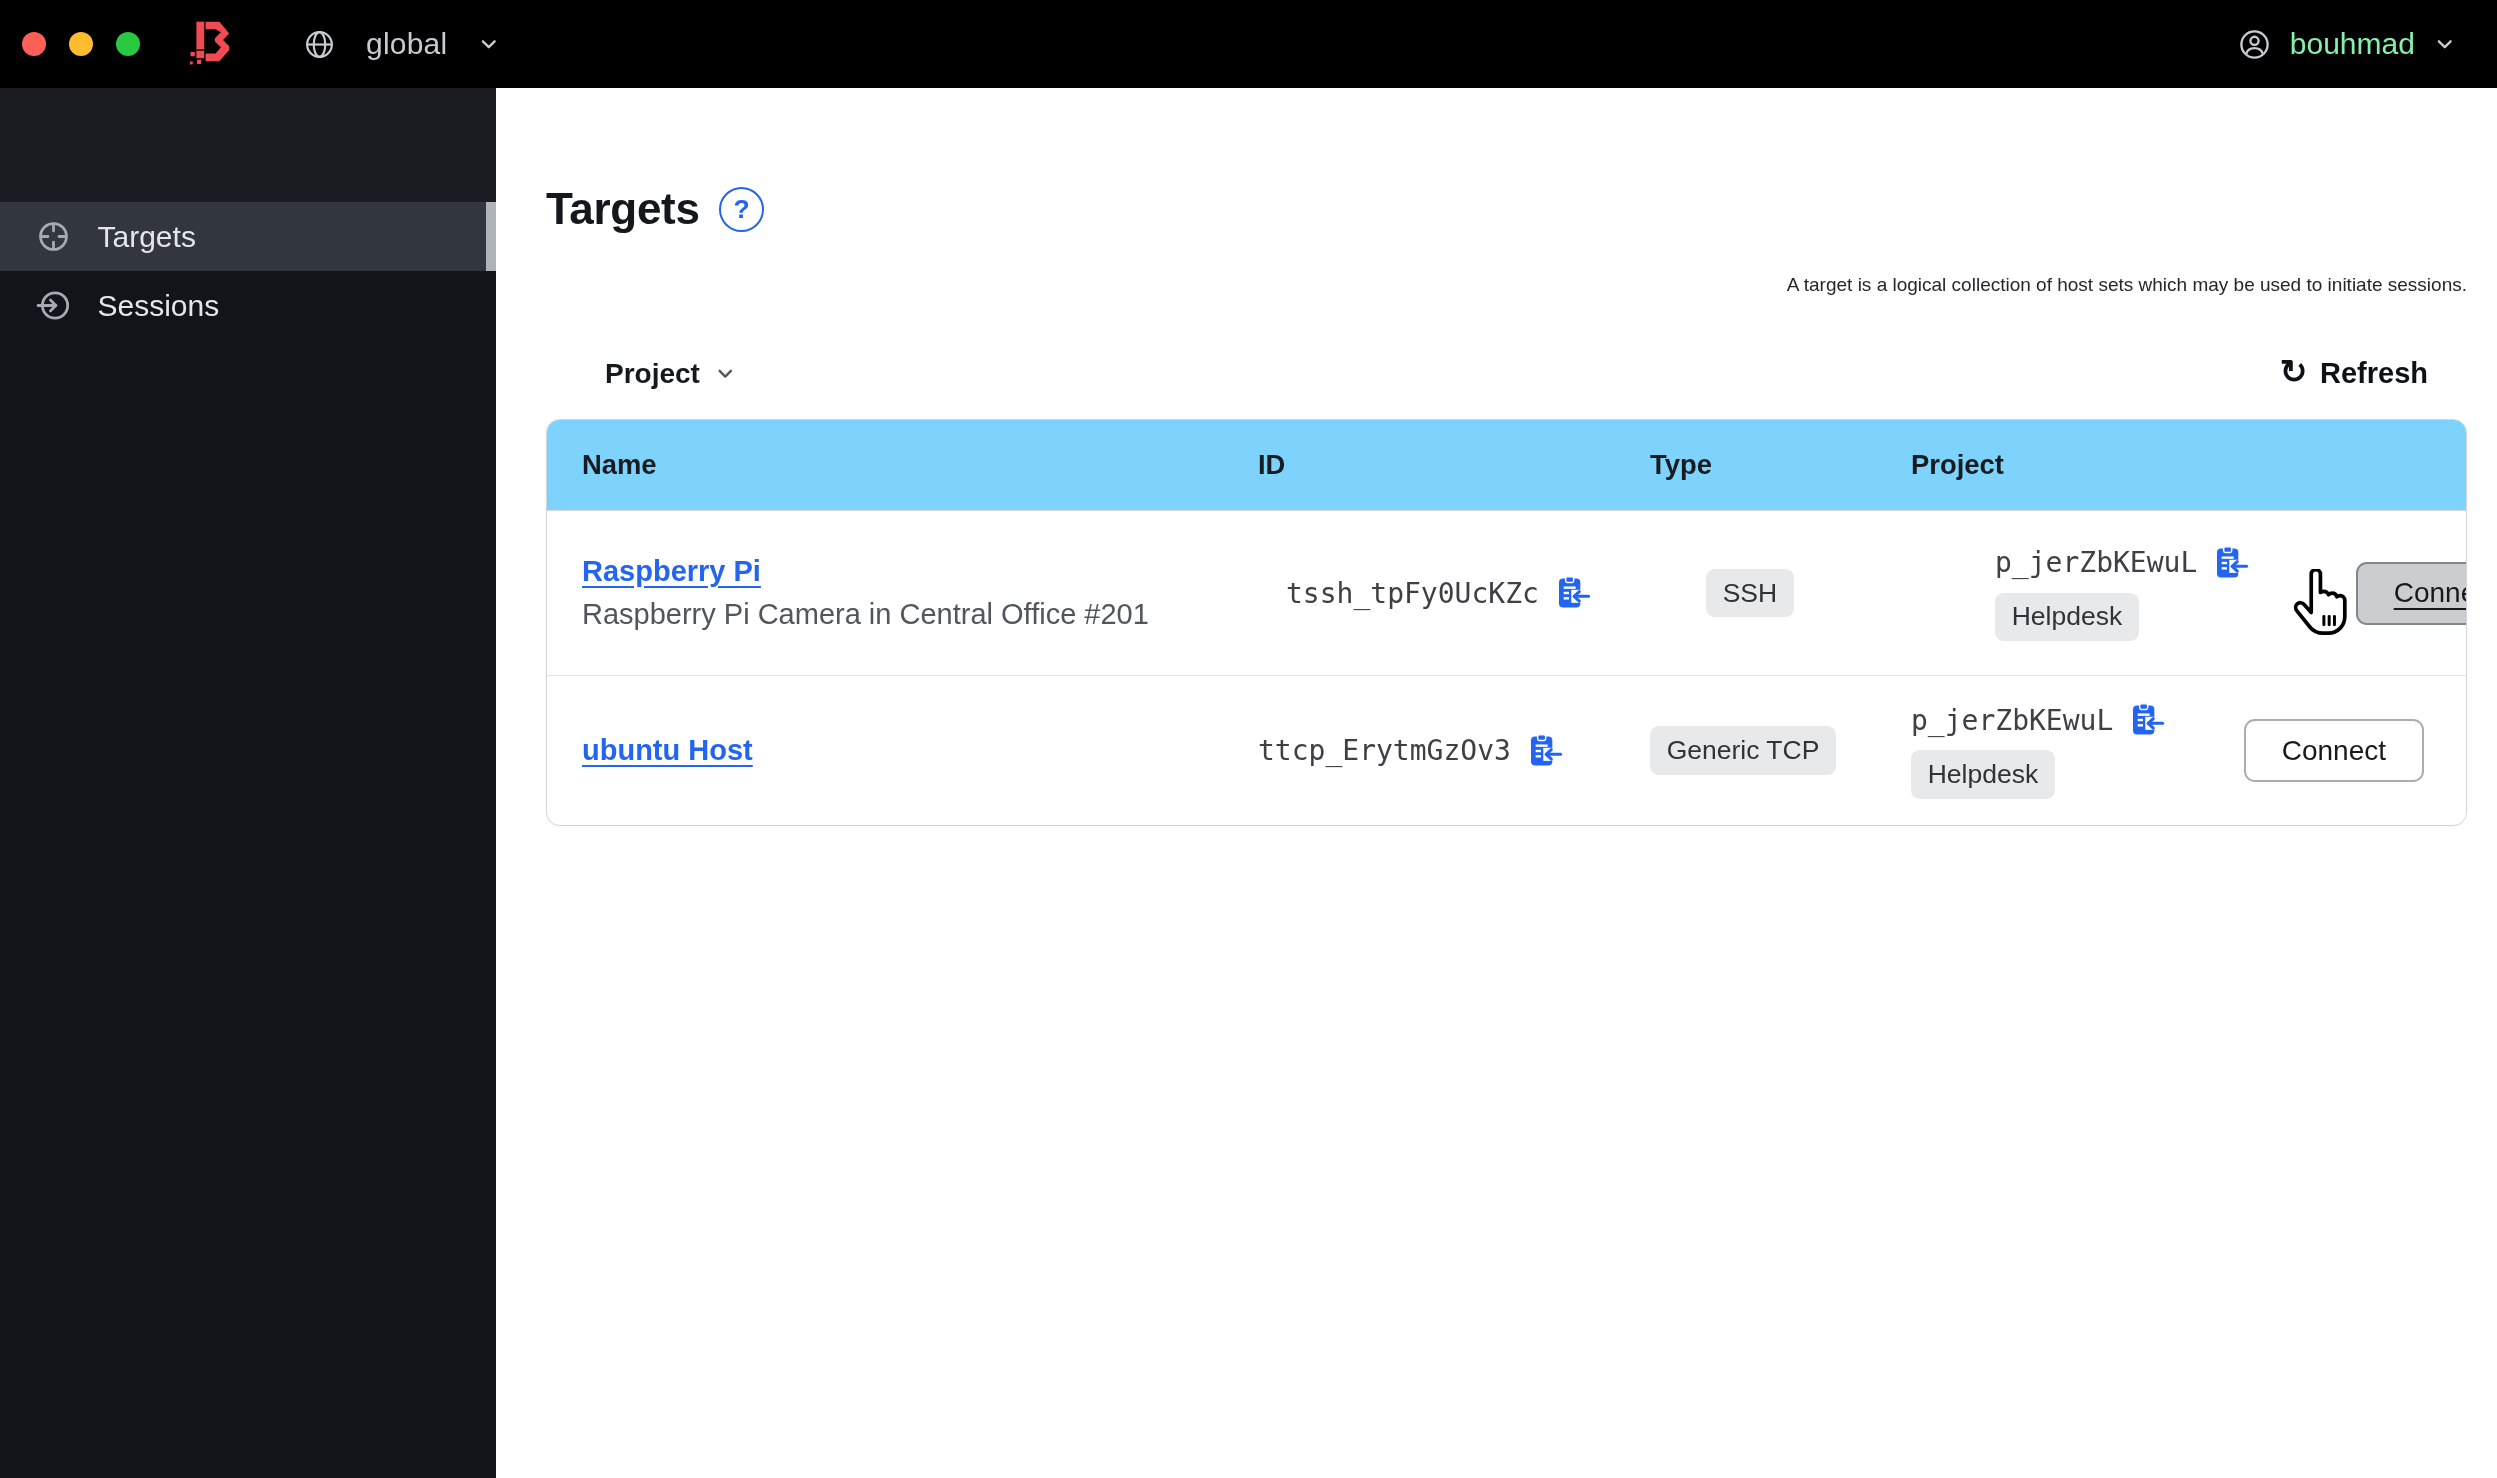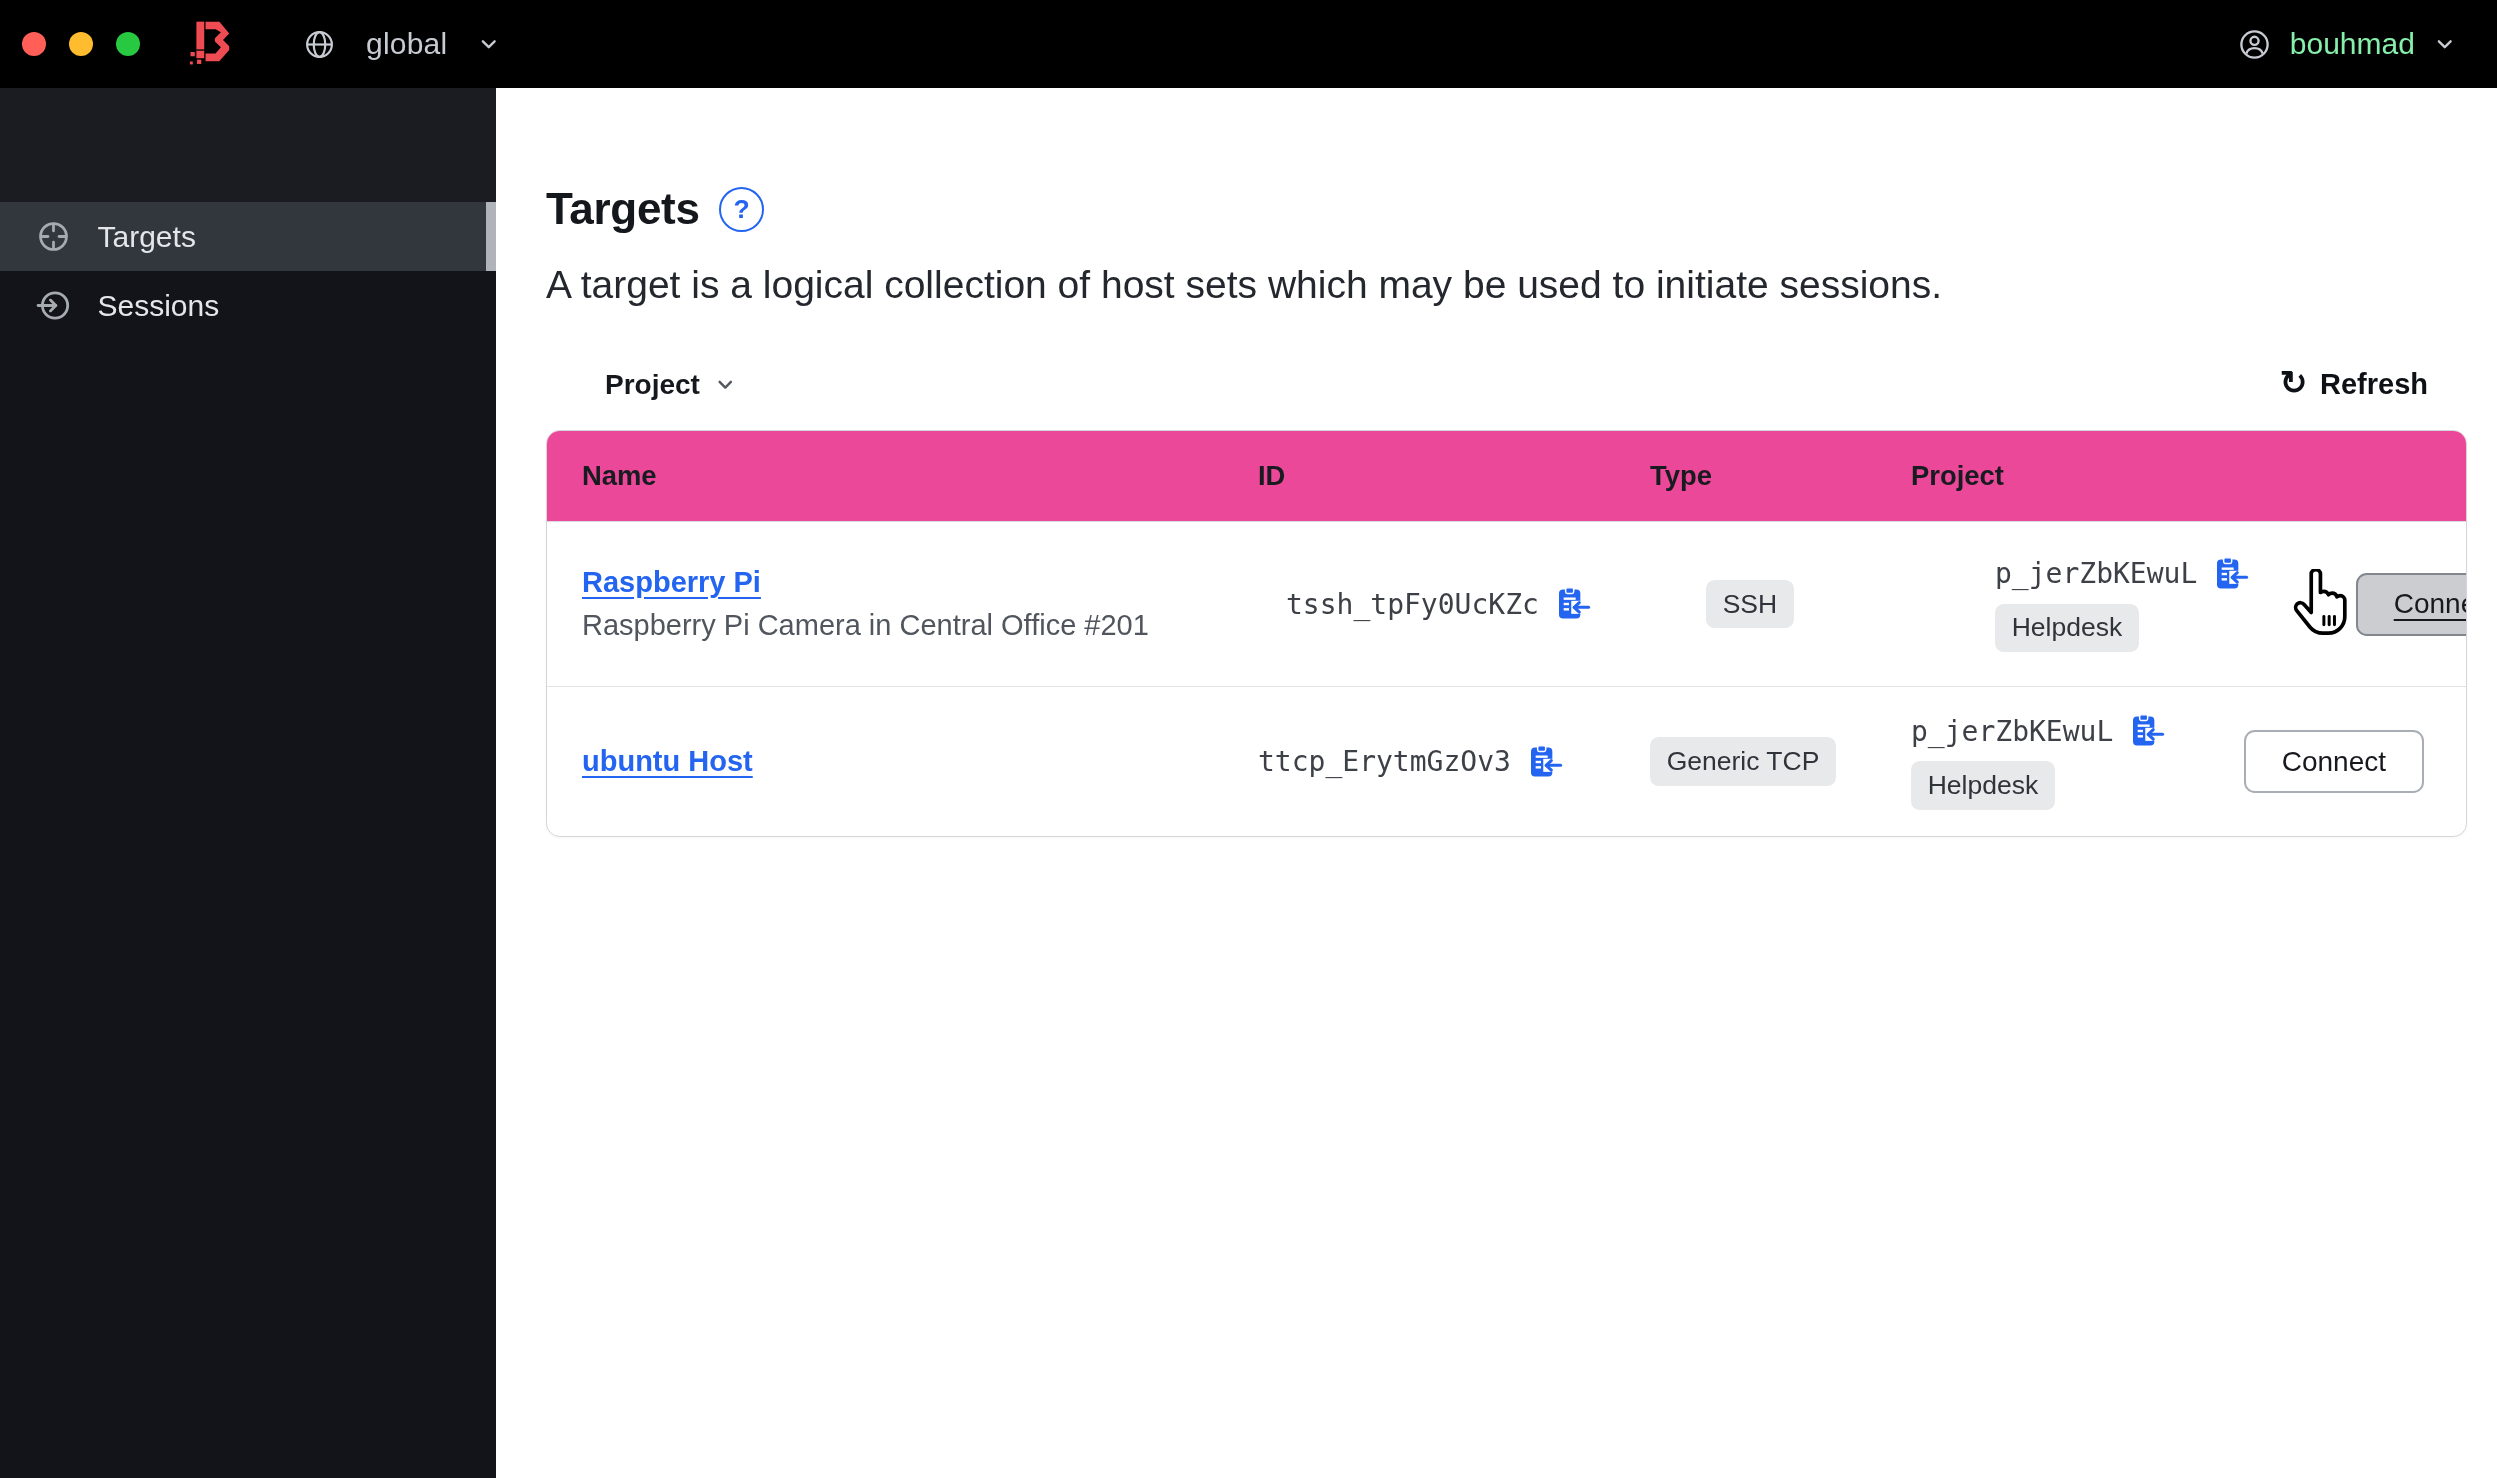--- a/index.html
+++ b/index.html
@@ -58,21 +58,21 @@
     padding: 96px 30px 0 50px;
   }
   .title-row { display: flex; align-items: center; gap: 19.6px; }
   .page-title { font-size: 44px; font-weight: 700; color: #14171c; letter-spacing: -0.3px; }
   .help-badge {
     width: 45px; height: 45px; border-radius: 50%;
     border: 2.9px solid #2364f0; color: #2364f0;
     display: flex; align-items: center; justify-content: center;
     font-size: 26.5px; font-weight: 700; cursor: pointer;
   }
-  .page-desc { margin-top: 29px; font-size: 39px; color: #24282e; }
+  .page-desc { margin-top: 40px; font-size: 19px; color: #24282e; text-align: right; }
 
   .toolbar {
     margin-top: 61px; width: 1921px;
     display: flex; align-items: center; justify-content: space-between;
   }
   .filter {
     margin-left: 59px; display: flex; align-items: center; gap: 13.7px;
     font-size: 28px; font-weight: 700; color: #15181d; cursor: pointer;
   }
   .refresh-btn {
@@ -82,21 +82,21 @@
   .refresh-glyph { font-size: 33px; font-weight: 700; line-height: 1; transform: translateY(-2px); }
 
   
   .table {
     margin-top: 29px; width: 1921px;
     border: 1px solid #d3d5d9; border-radius: 13.7px;
     background: #fff; overflow: hidden;
     box-shadow: 0 1px 2.9px rgba(0,0,0,.04);
   }
   .tgrid { display: grid; grid-template-columns: 711px 392px 261px 337px 221px; align-items: center; }
-  .thead { background: #ec4899; height: 91px; border-bottom: 1px solid #d9dbde; }
+  .thead { background: #7dd3fc; height: 91px; border-bottom: 1px solid #d9dbde; }
   .th { font-size: 27.4px; font-weight: 700; color: #181b20; }
   .cell-name { padding-left: 35px; }
   .trow { border-bottom: 1px solid #e2e3e6; }
   .trow:last-child { border-bottom: none; }
   .row-1 { height: 165px; gap: 28px; }
   .row-2 { height: 149px; }
 
   .name-cell { display: flex; flex-direction: column; gap: 9.8px; }
   .target-link {
     font-size: 29px; font-weight: 700; color: #2364f0;

